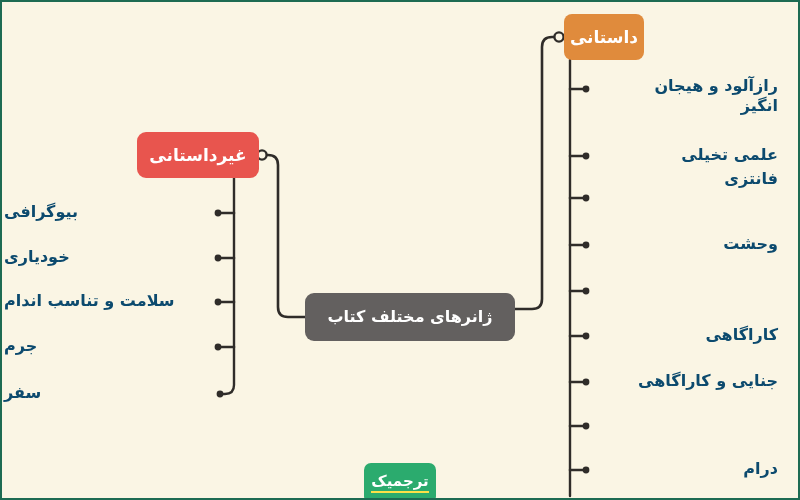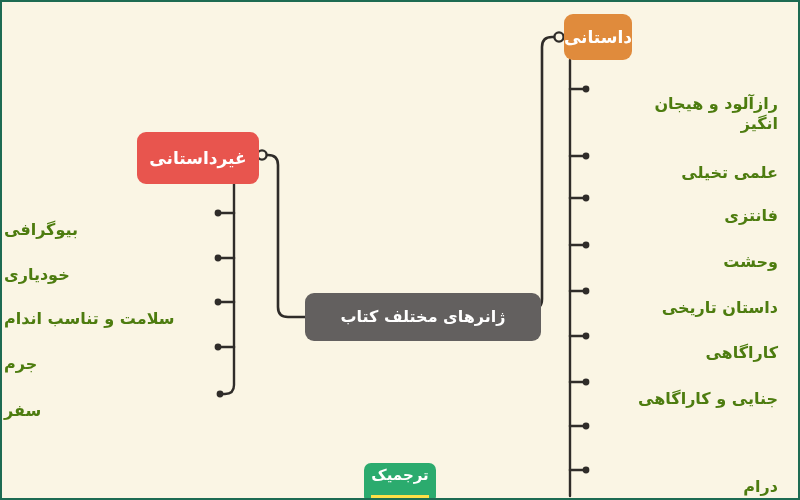--- a/index.html
+++ b/index.html
@@ -38,49 +38,49 @@
     color: #ffffff;
     font-weight: bold;
     text-align: center;
     line-height: 1.2;
     box-sizing: border-box;
     white-space: nowrap;
   }
   #node-root {
     left: 303px;
     top: 291px;
-    width: 236px;
+    width: 210px;
     height: 48px;
     background: #63605f;
     font-size: 16px;
   }
   #node-fiction {
     left: 562px;
     top: 12px;
-    width: 68px;
+    width: 80px;
     height: 46px;
     background: #e08b3c;
     font-size: 17px;
+    border-radius: 8px;
   }
   #node-nonfiction {
     left: 135px;
     top: 130px;
     width: 122px;
-    height: 52px;
+    height: 46px;
     background: #e8554e;
     font-size: 17px;
   }
   .leaf {
     position: absolute;
-    color: #4d7c0f;
+    color: #0c4a6e;
     font-size: 16px;
     font-weight: bold;
     line-height: 1.22;
     white-space: pre-line;
-    margin-top: 18px;
   }
   .leaf-right {
     left: 588px;
     width: 200px;
     text-align: right;
     padding-right: 12px;
     box-sizing: border-box;
   }
   .leaf-left {
     right: 578px;
@@ -99,22 +99,22 @@
     border-radius: 7px;
     display: flex;
     align-items: center;
     justify-content: center;
     color: #ffffff;
     font-size: 15px;
     font-weight: bold;
     letter-spacing: 0px;
   }
   #logo span {
-    border-bottom: 4px solid #fde047;
-    padding-bottom: 11px;
+    border-bottom: 2px solid #fde047;
+    padding-bottom: 1px;
     line-height: 1.1;
   }
 </style>
 </head>
 <body>
 
 <div id="canvas">
 
   <svg id="wires" viewBox="0 0 800 500" xmlns="http://www.w3.org/2000/svg">
     <g fill="none" stroke="#2f2c29" stroke-width="2.6" stroke-linecap="round">
@@ -176,23 +176,22 @@
     <span>داستانی</span>
   </div>
 
   <div class="node" id="node-nonfiction">
     <span>غیرداستانی</span>
   </div>
 
   <div class="leaf leaf-right" style="top:74px;">رازآلود و هیجان
 انگیز</div>
   <div class="leaf leaf-right" style="top:143px;">علمی تخیلی</div>
-  <div class="leaf leaf-right" style="top:186px;">فانتزی</div>
+  <div class="leaf leaf-right" style="top:167px;">فانتزی</div>
   <div class="leaf leaf-right" style="top:232px;">وحشت</div>
-  <div class="leaf leaf-right" style="top:278px;">داستان تاریخی</div>
   <div class="leaf leaf-right" style="top:323px;">کاراگاهی</div>
   <div class="leaf leaf-right" style="top:369px;text-align:right;">جنایی و کاراگاهی</div>
   <div class="leaf leaf-right" style="top:457px;">درام</div>
 
   <div class="leaf leaf-left" style="top:200px;">بیوگرافی</div>
   <div class="leaf leaf-left" style="top:245px;">خودیاری</div>
   <div class="leaf leaf-left" style="top:289px;">سلامت و تناسب اندام</div>
   <div class="leaf leaf-left" style="top:334px;">جرم</div>
   <div class="leaf leaf-left" style="top:381px;">سفر</div>
 

